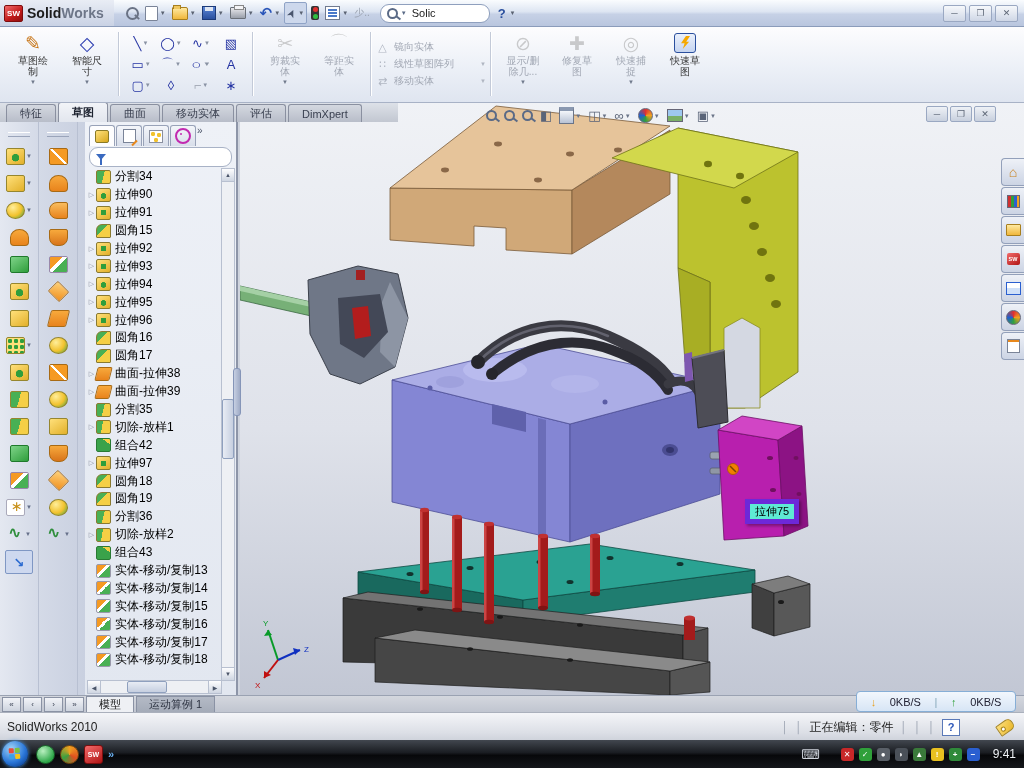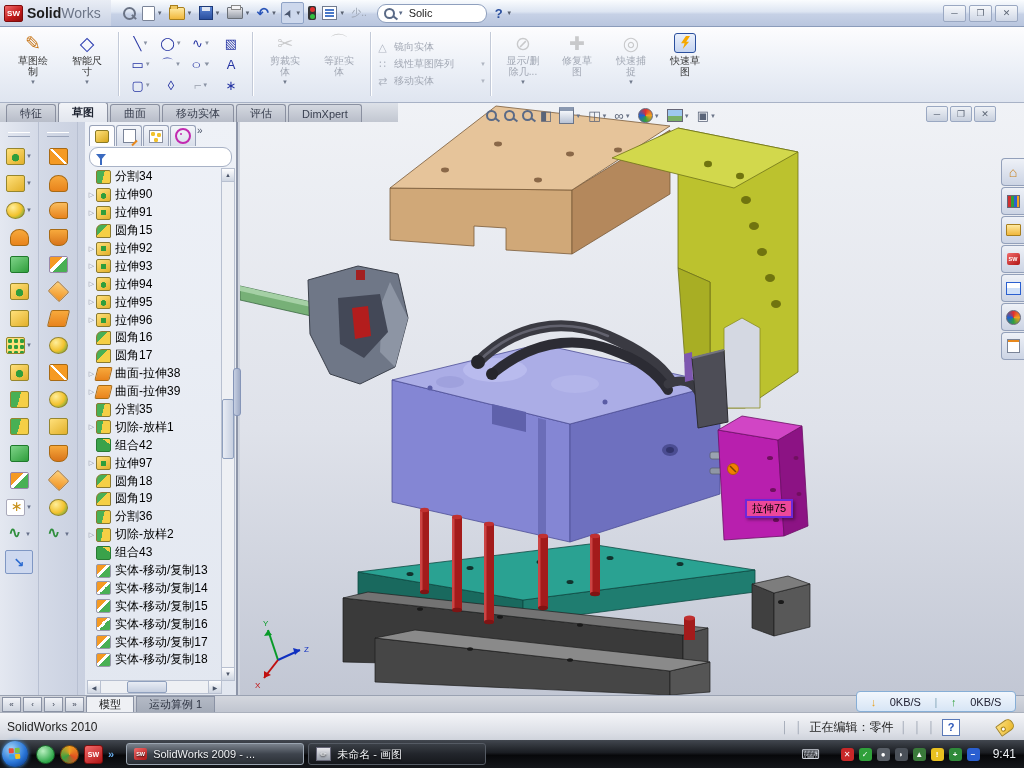--- a/index.html
+++ b/index.html
@@ -10,21 +10,21 @@
   
   #titlebar{left:0;top:0;width:1024px;height:26px;
     background:linear-gradient(#fafcfe,#dde5f2 45%,#c6d1e6 55%,#b9c6de);
     border-bottom:1px solid #8b9cba;display:flex;align-items:center;z-index:30;}
   #logo{display:flex;align-items:center;gap:4px;padding:0 10px 0 4px;height:100%;
     background:linear-gradient(#e9edf5,#c9d2e4);}
   .logo-badge{width:17px;height:15px;border-radius:2px;color:#fff;font-size:8px;font-weight:bold;
     display:flex;align-items:center;justify-content:center;
     background:linear-gradient(145deg,#f26b6b,#c01818 60%,#8f0f0f);border:1px solid #7d0d0d;}
   .logo-solid{font-weight:bold;font-size:14px;color:#1c1c1c;}
-  .logo-works{font-weight:normal;font-size:14px;color:#6d7688;}
+  .logo-works{font-weight:bold;font-size:14px;color:#6d7688;}
   #menubar{display:flex;height:100%;align-items:center;margin-left:14px;}
   .menu-item{font-size:12px;color:#1d2430;padding:0 11px;height:100%;display:flex;align-items:center;cursor:default;}
   #std-toolbar{display:flex;align-items:center;margin-left:10px;gap:2px;}
   .tbi{display:flex;align-items:center;height:20px;padding:0 2px;border-radius:2px;}
   .tbi .dd{font-size:6px;color:#5a6272;margin-left:2px;}
   .tbi.pressed{background:#cdd8ec;border:1px solid #8fa3c6;}
   .icon-pin{width:9px;height:9px;border:2px solid #6a7385;border-radius:50%;position:relative;}
   .icon-pin:after{content:"";position:absolute;left:6px;top:7px;width:6px;height:2px;background:#6a7385;transform:rotate(45deg);}
   .icon-page{width:11px;height:13px;background:#fff;border:1px solid #7a8498;border-radius:1px;}
   .icon-folder{width:14px;height:11px;background:linear-gradient(#ffe9a0,#f0b73c);border:1px solid #a87f1e;border-radius:1px 2px 1px 1px;position:relative;}
@@ -152,21 +152,21 @@
   .vwb{width:20px;height:14px;display:flex;align-items:center;justify-content:center;font-size:9px;color:#5c6575;background:linear-gradient(#eef1f6,#c8d0de);border:1px solid #9aa8c2;border-radius:2px;}
   #taskpane{position:absolute;right:0;top:55px;width:23px;display:flex;flex-direction:column;gap:1px;z-index:9;}
   .tp-btn{width:22px;height:26px;border:1px solid #93a0ba;border-right:none;border-radius:4px 0 0 4px;
     background:linear-gradient(#eef1f7,#ccd4e4);display:flex;align-items:center;justify-content:center;}
   .tp-home{color:#c8821e;font-size:14px;line-height:12px;}
   .tp-lib{width:11px;height:11px;background:linear-gradient(90deg,#d03030 3px,#2f9e3c 3px 6px,#2a5fd0 6px 9px,#f0a020 9px);border:1px solid #667;}
   .tp-folder{width:13px;height:10px;background:linear-gradient(#ffe9a0,#f0b73c);border:1px solid #a87f1e;border-radius:1px;}
   .tp-sw{width:13px;height:12px;border-radius:2px;background:linear-gradient(145deg,#f26b6b,#b01414);color:#fff;font-size:5.5px;font-weight:bold;display:flex;align-items:center;justify-content:center;}
   .tp-palette{width:13px;height:11px;border:1px solid #2a5fd0;background:linear-gradient(#fff 45%,#cfe0f8 45%);}
   .tp-props{width:11px;height:12px;background:#fff;border:1px solid #7a8498;box-shadow:inset 0 2px 0 #e8881c;}
-  #vp-tooltip{position:absolute;left:505px;top:396px;height:15px;padding:0 5px;background:#ec4899;border:2px solid #6d28d9;
+  #vp-tooltip{position:absolute;left:505px;top:396px;height:15px;padding:0 5px;background:#5eead4;border:5px solid #6d28d9;
     font-size:11px;color:#000;display:flex;align-items:center;box-shadow:2px 2px 3px rgba(0,0,0,.35);z-index:9;}
   
   #bottombar{left:0;top:695px;width:1024px;height:17px;background:linear-gradient(#d4d7de,#bfc4cf);border-top:1px solid #9aa2b2;
     display:flex;align-items:center;z-index:20;}
   .navb{width:17px;height:13px;margin-left:2px;background:linear-gradient(#f2f4f8,#cdd3de);border:1px solid #8a92a4;
     display:flex;align-items:center;justify-content:center;font-size:8px;color:#3a4254;}
   .btab{height:15px;display:flex;align-items:center;padding:0 12px;font-size:11px;margin-left:2px;border:1px solid #8a92a4;}
   .btab.active{background:#eef0f4;color:#111;}
   .btab.inactive{background:linear-gradient(#b4bac6,#a4abb8);color:#2c3240;}
   
@@ -937,30 +937,20 @@
         <i style="background:#3aa0e8"></i>
         <i style="background:#f5c518"></i>
     </span>
   </div>
   <div id="quicklaunch">
       <span class="ql ql-msn"></span>
       <span class="ql ql-media"></span>
       <span class="ql ql-sw">SW</span>
       <span class="ql-more">»</span>
     </div>
-  <div id="tasks">
-      <div class="task active">
-        <span class="task-ic-sw">SW</span>
-        <span class="task-label">SolidWorks 2009 - ...</span>
-      </div>
-      <div class="task inactive">
-        <span class="task-ic-paint">✏</span>
-        <span class="task-label">未命名 - 画图</span>
-      </div>
-    </div>
   <div id="tray">
       <span class="tray-kbd">⌨</span>
       <span class="tri" style="background: rgb(200, 40, 40);">✕</span>
       <span class="tri" style="background: rgb(47, 160, 58);">✓</span>
       <span class="tri" style="background: rgb(90, 96, 104);">●</span>
       <span class="tri" style="background: rgb(74, 80, 88);">◗</span>
       <span class="tri" style="background: rgb(58, 122, 58);">▲</span>
       <span class="tri" style="background: rgb(232, 192, 32);">!</span>
       <span class="tri" style="background: rgb(47, 138, 58);">+</span>
       <span class="tri" style="background: rgb(42, 95, 208);">−</span>

